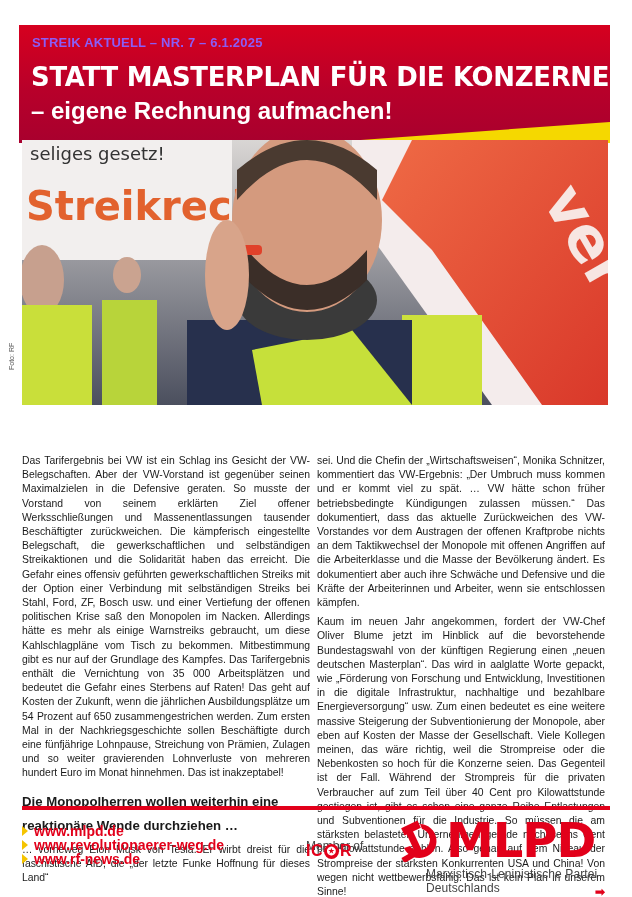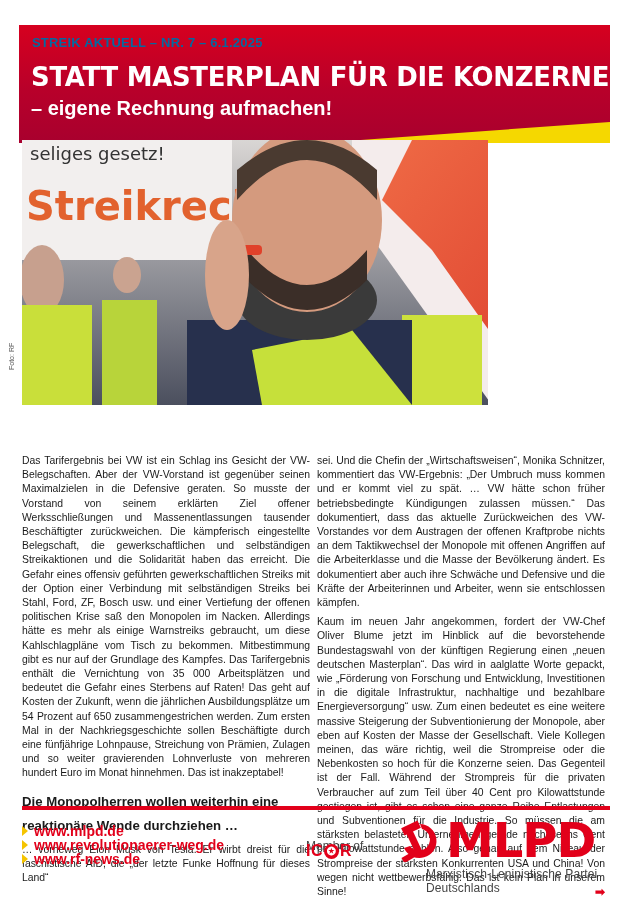--- a/index.html
+++ b/index.html
@@ -2,26 +2,26 @@
 <html><head>
 <meta charset="utf-8">
 <style>
   html, body { margin: 0; padding: 0; background: #ffffff; }
   body { width: 632px; height: 897px; position: relative; overflow: hidden; font-family: "Liberation Sans", sans-serif; color: #1a1a1a; }
 
   
   .header { position: absolute; left: 19px; top: 25px; width: 591px; height: 118px; overflow: hidden; }
   .header-bg { position: absolute; inset: 0; background: linear-gradient(180deg, #d6001f 0%, #b8002a 55%, #a8002e 100%); }
   .header-yellow { position: absolute; left: 0; top: 0; width: 591px; height: 118px; }
-  .kicker { position: absolute; left: 13px; top: 10px; color: #0369a1; font-weight: bold; font-size: 13px; letter-spacing: 0.2px; }
+  .kicker { position: absolute; left: 13px; top: 10px; color: #8b5cf6; font-weight: bold; font-size: 13px; letter-spacing: 0.2px; }
   .headline { position: absolute; left: 12px; top: 36px; color: #fff; font-weight: bold; font-size: 27px; letter-spacing: -0.3px; font-family: "DejaVu Sans", sans-serif; white-space: nowrap; transform: scaleX(0.96); transform-origin: left; }
-  .subhead { position: absolute; left: 12px; top: 72px; color: #fff; font-weight: bold; font-size: 20px; }
+  .subhead { position: absolute; left: 12px; top: 72px; color: #fff; font-weight: bold; font-size: 24px; }
 
   
-  .photo { position: absolute; left: 22px; top: 140px; width: 466px; height: 265px; overflow: hidden; background: #3a3f4e; }
+  .photo { position: absolute; left: 22px; top: 140px; width: 586px; height: 265px; overflow: hidden; background: #3a3f4e; }
   .photo svg { display: block; }
   .photo-credit { position: absolute; left: 8px; top: 370px; font-size: 7px; color: #555; transform: rotate(-90deg); transform-origin: left top; white-space: nowrap; }
 
   
   .col { position: absolute; top: 414px; width: 288px; font-size: 10.4px; line-height: 14.2px; text-align: justify; hyphens: manual; margin-top: 40px; }
   .col-left { left: 22px; }
   .col-right { left: 317px; }
   .col p { margin: 0 0 5px 0; }
   .subheading { font-weight: bold; font-size: 13.2px; line-height: 24px; margin: 9px 0 5px 0; text-align: left; }
   .continue-arrow { color: #e2001a; font-weight: bold; float: right; font-size: 12px; }

